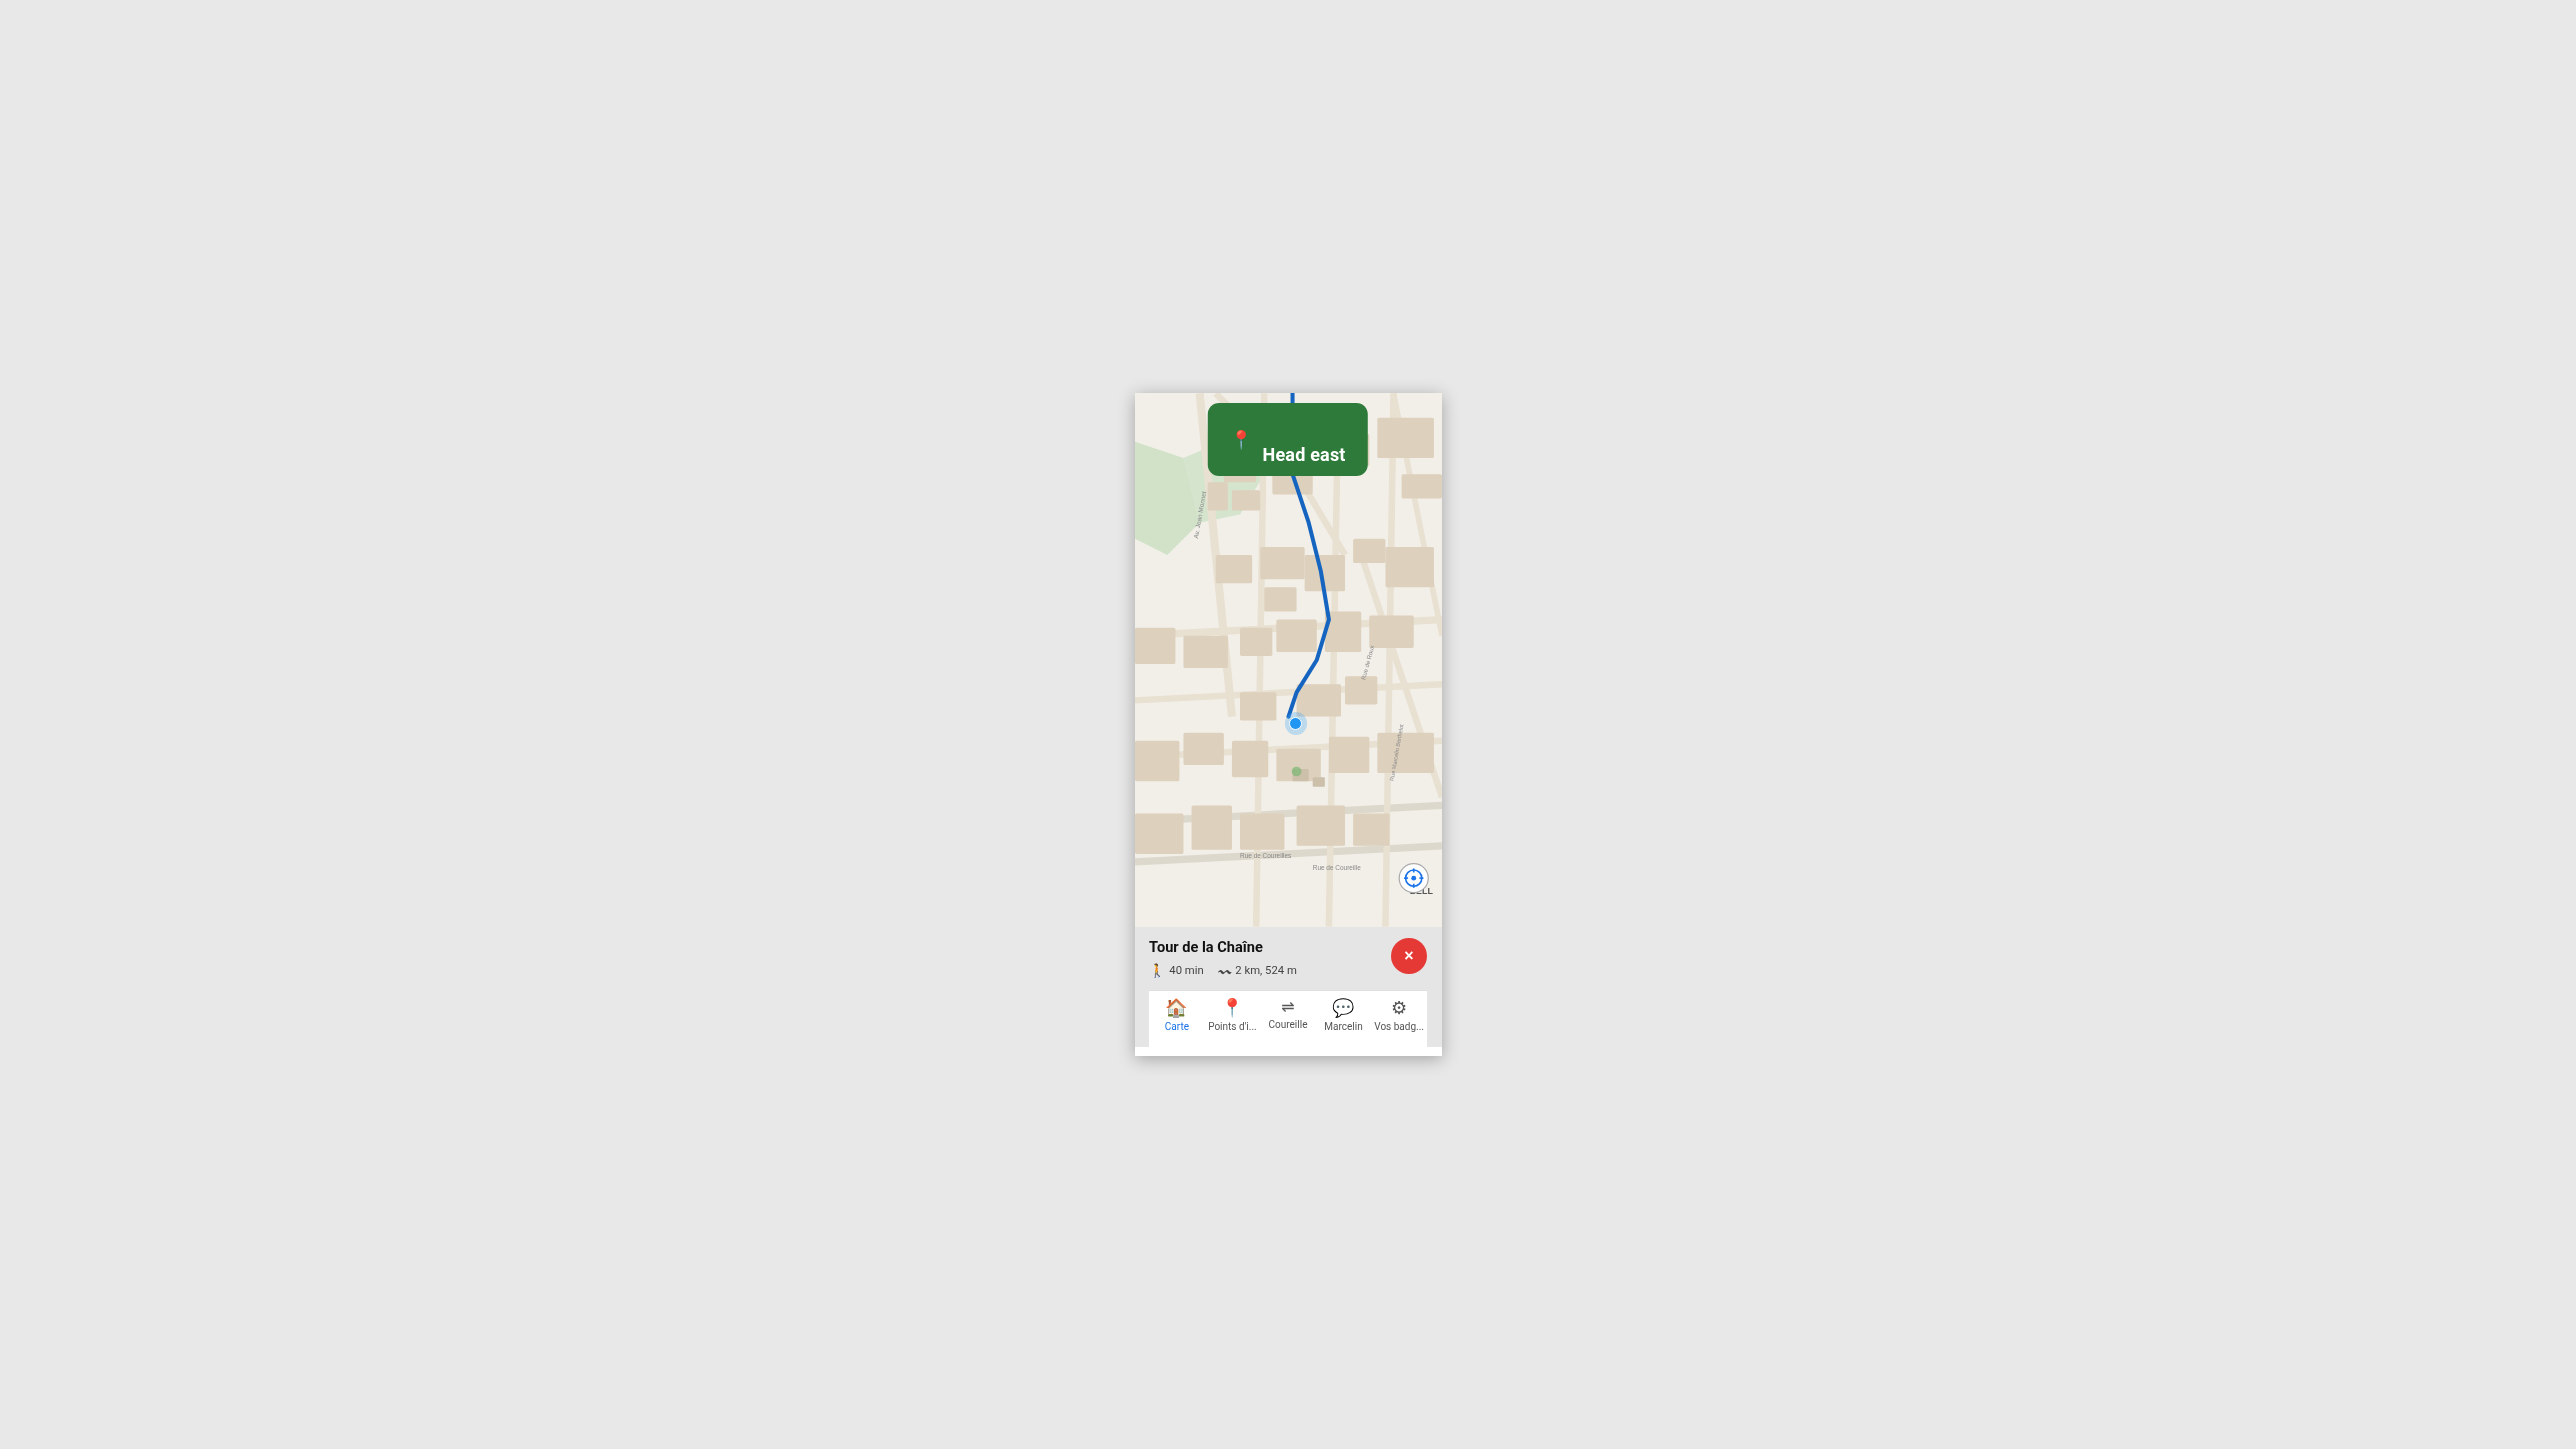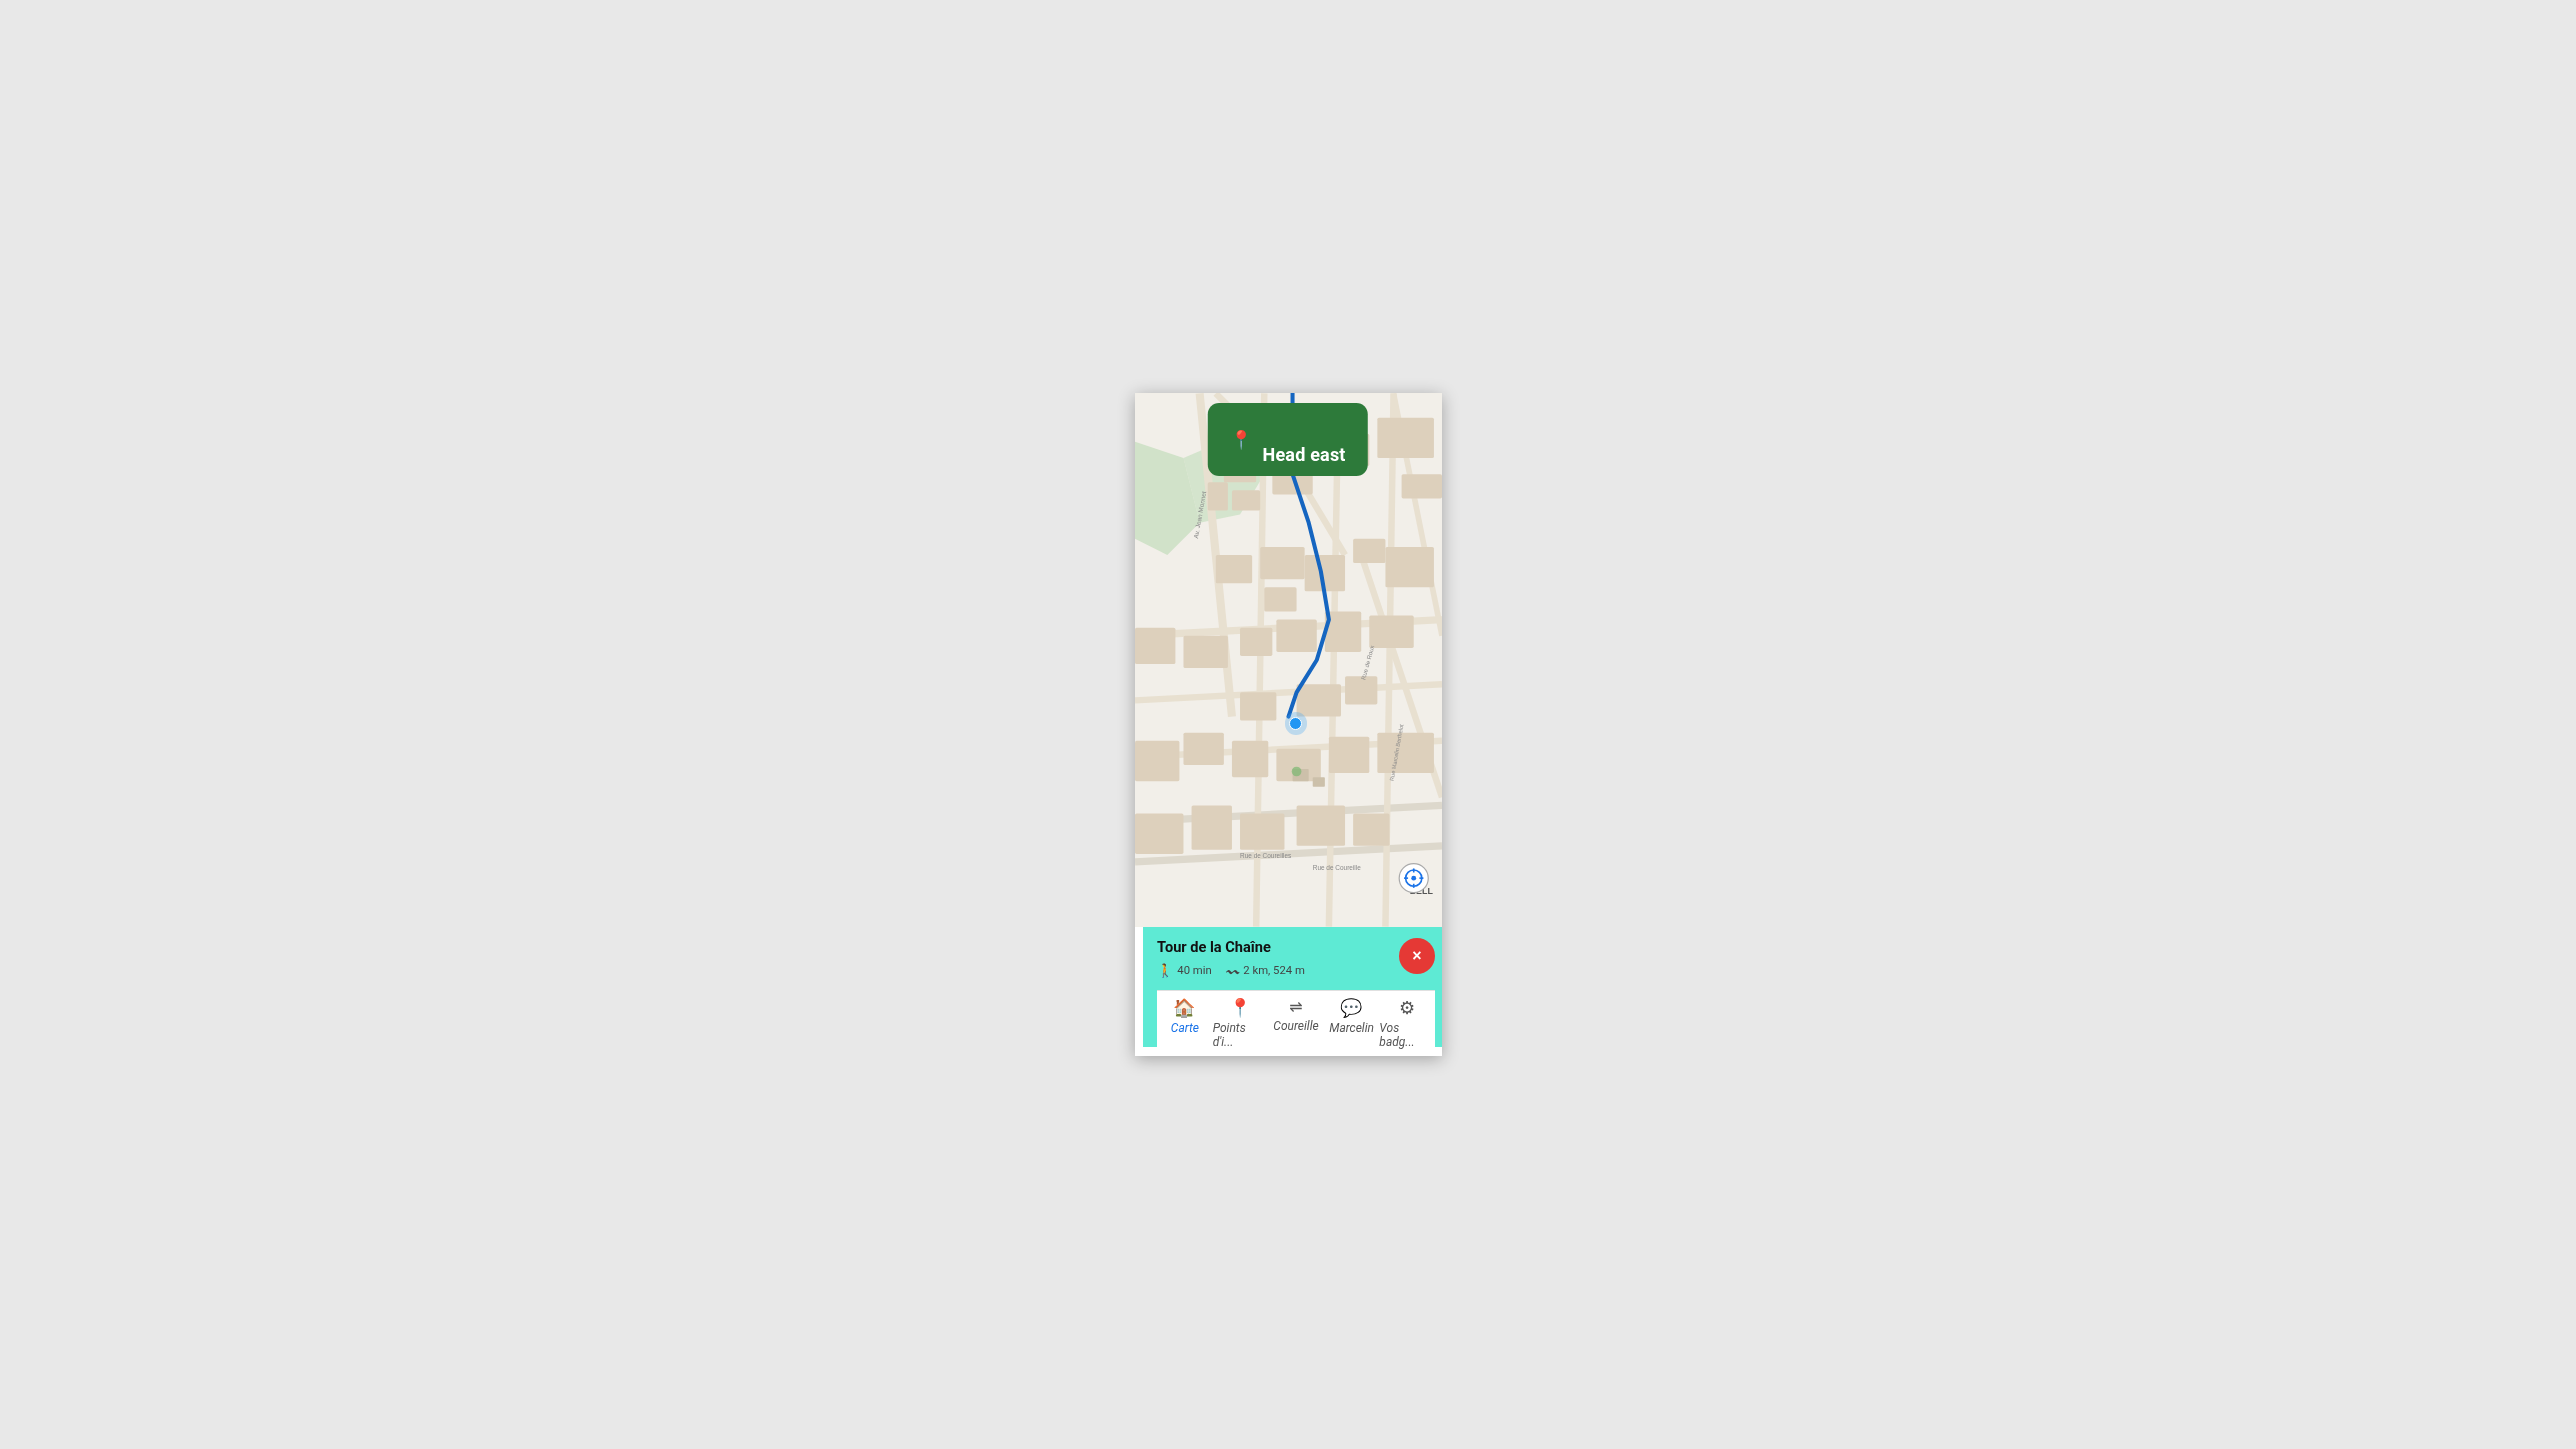--- a/index.html
+++ b/index.html
@@ -59,23 +59,23 @@
       font-size: 18px;
       font-weight: 700;
       letter-spacing: 0.2px;
       margin-top: 30px;
     }
 
     
     .info-panel {
       position: absolute;
       bottom: 0;
-      left: 8px;
+      left: 0;
       right: 0;
-      background: #5eead4;
+      background: #e5e5e5;
       padding: 11.3px 14.6px 0 14.6px;
       z-index: 10;
     }
     .info-destination {
       font-size: 14.6px;
       font-weight: 700;
       color: #111;
       margin-bottom: 4.9px;
     }
     .info-meta {
@@ -130,23 +130,22 @@
       display: flex;
       flex-direction: column;
       align-items: center;
       gap: 2.4px;
       cursor: pointer;
     }
     .nav-item-icon {
       font-size: 18px;
     }
     .nav-item-label {
-      font-size: 12px;
+      font-size: 10px;
       color: #555;
-      font-style: italic;
     }
     .nav-item.active .nav-item-icon { color: #1a73e8; }
     .nav-item.active .nav-item-label { color: #1a73e8; }
     .nav-item:not(.active) .nav-item-icon { color: #555; }
 
     
     .location-dot {
       position: absolute;
       left: 150px;
       top: 319px;

